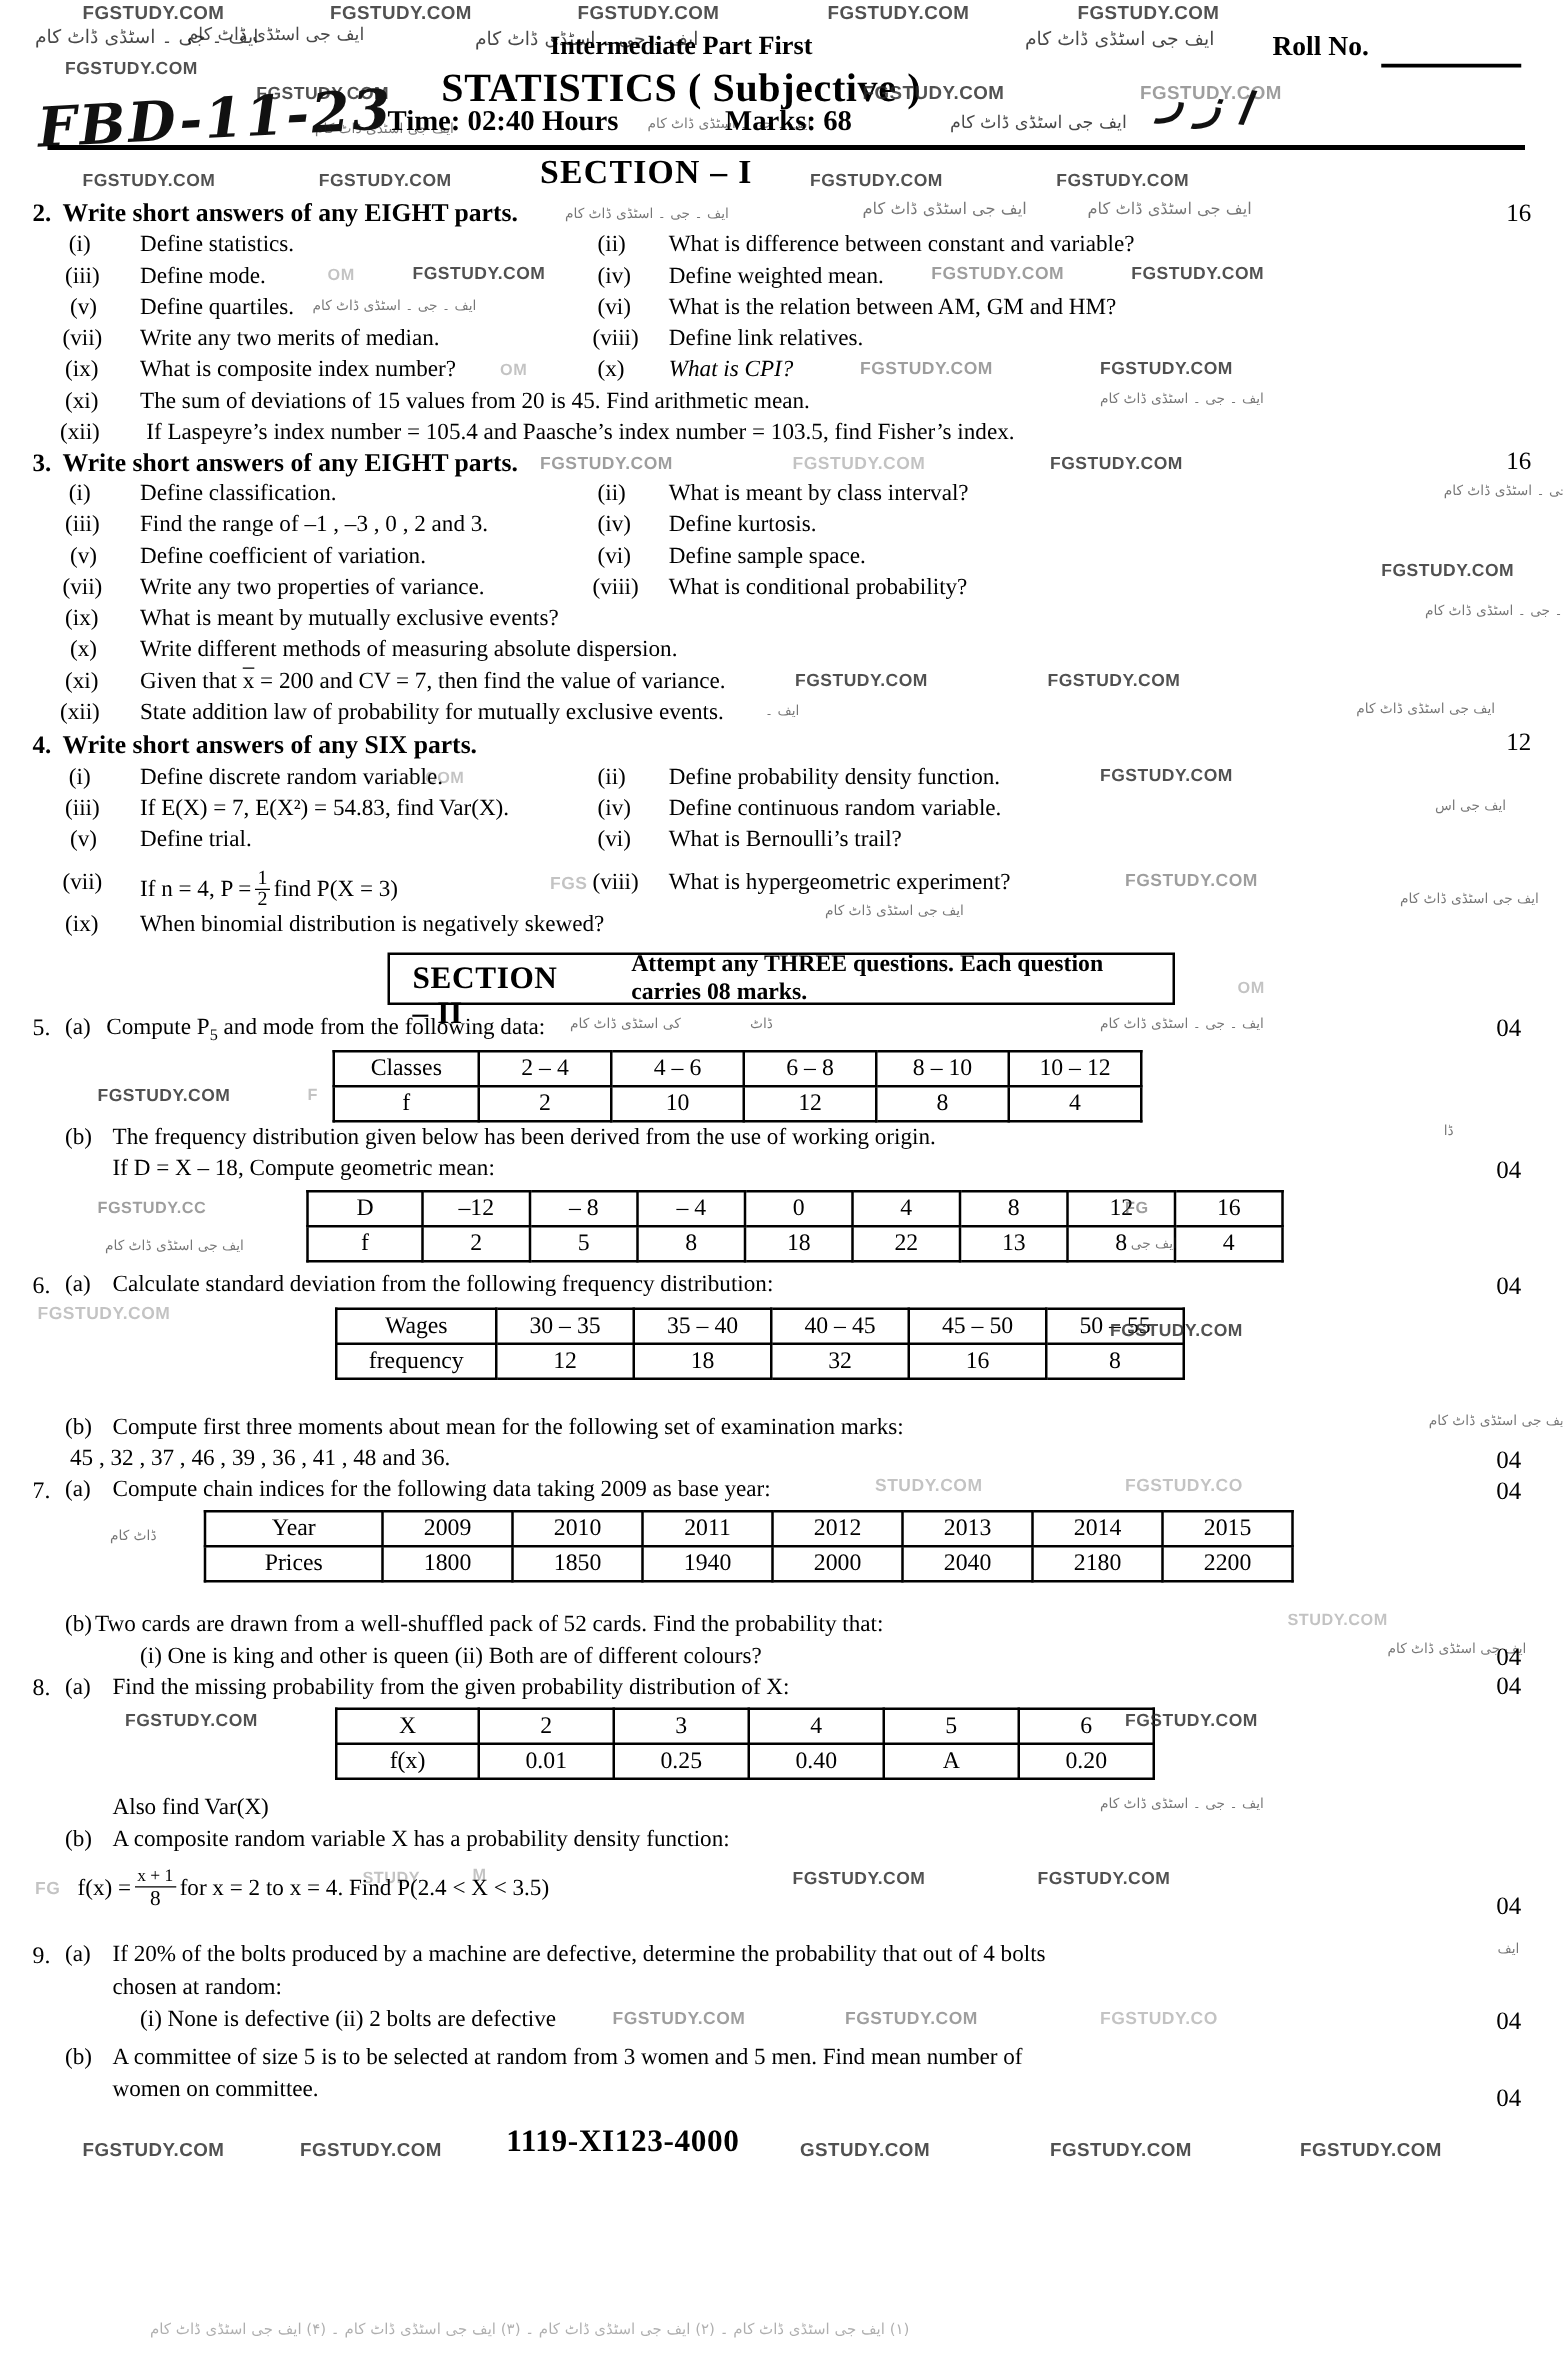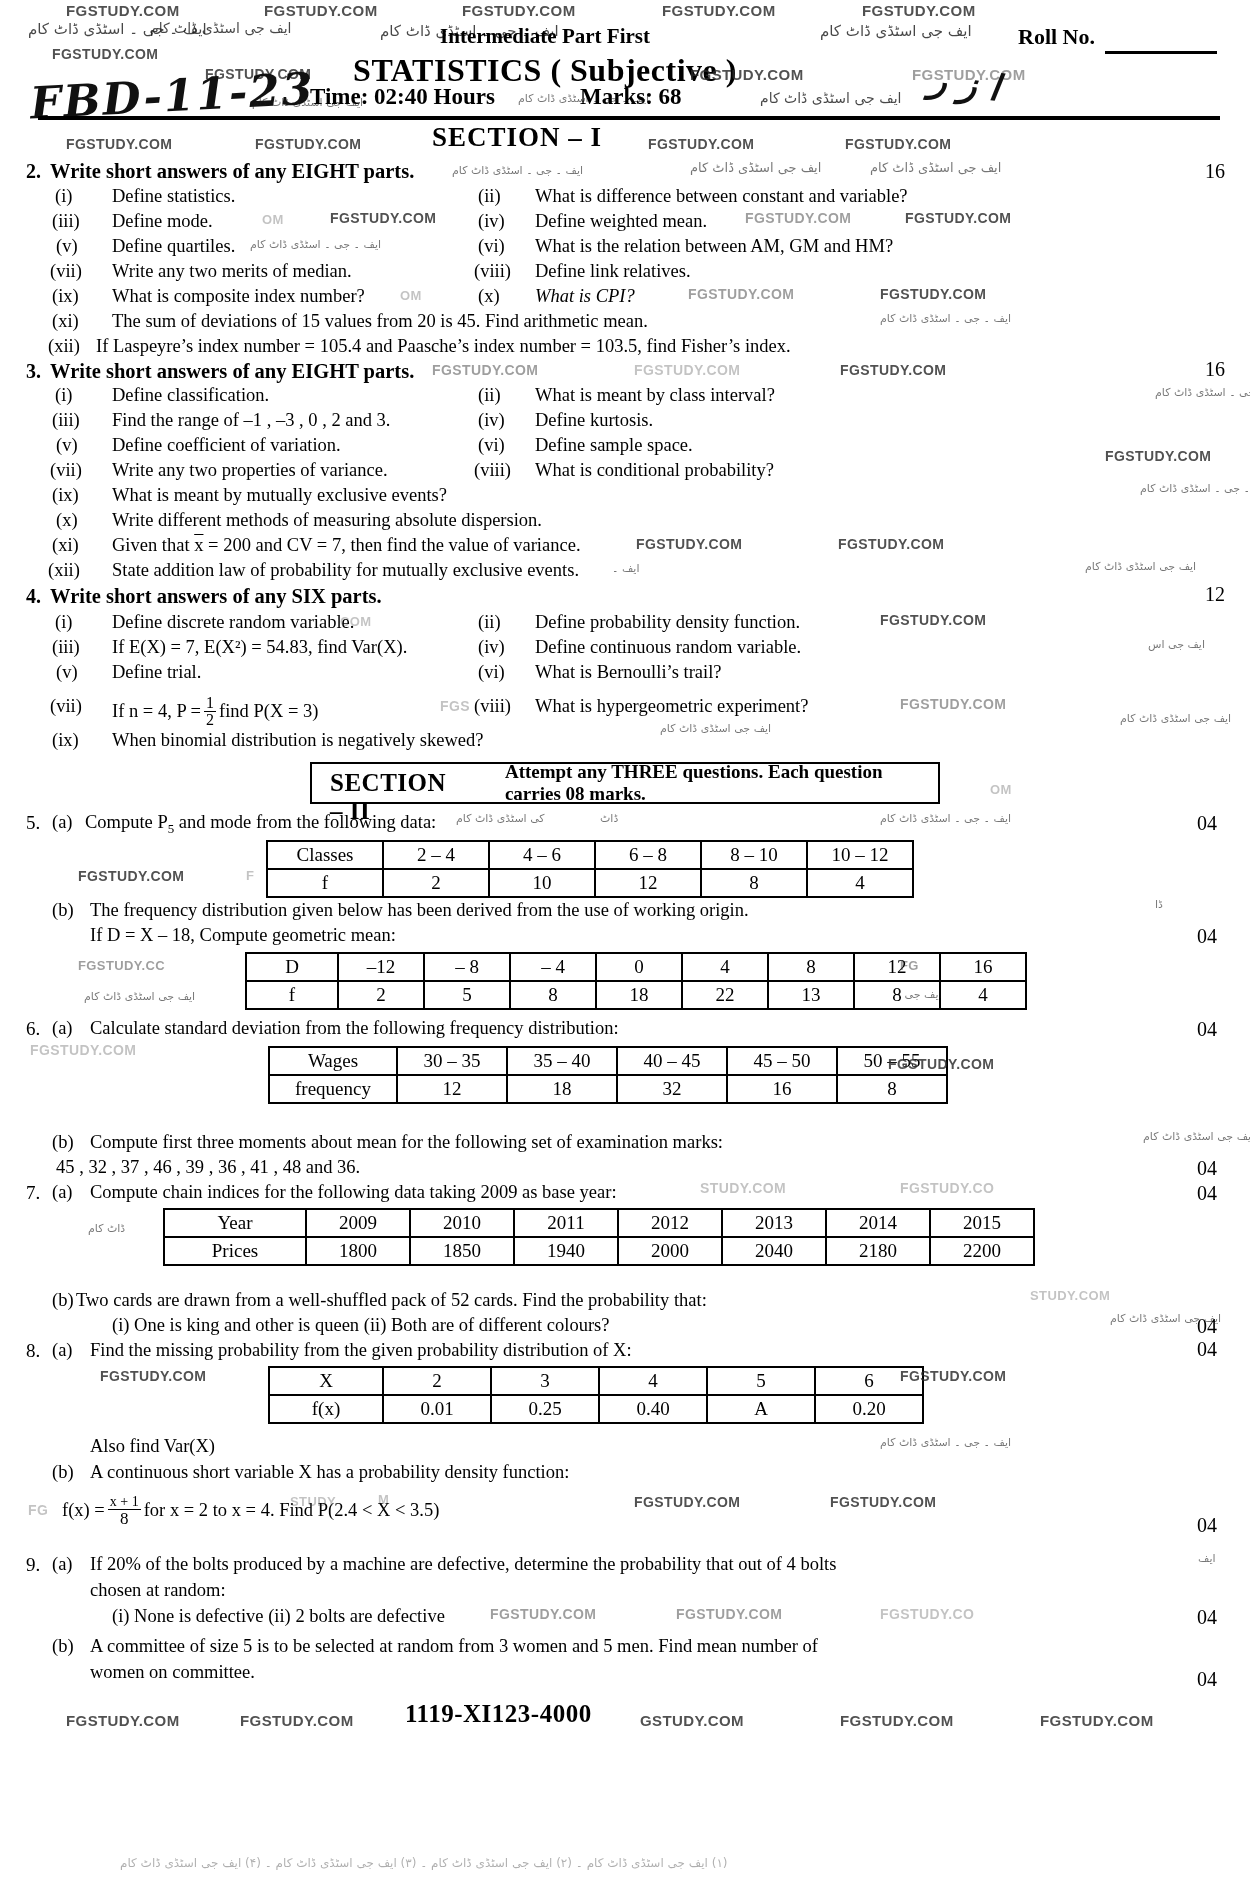--- a/index.html
+++ b/index.html
@@ -174,21 +174,21 @@
   <div class="rn" style="left:478px;top:286px;">(x)</div>
   <div class="ptxt" style="left:535px;top:286px;font-style:italic;">What is CPI?</div>
   <div class="wm faint" style="left:688px;top:286px;font-size:14px;">FGSTUDY.COM</div>
   <div class="wm" style="left:880px;top:286px;font-size:14px;">FGSTUDY.COM</div>
 
   <div class="rn" style="left:52px;top:311px;">(xi)</div>
   <div class="ptxt" style="left:112px;top:311px;">The sum of deviations of 15 values from 20 is 45.  Find arithmetic mean.</div>
   <div class="urdu sm" style="left:880px;top:312px;">ایف ۔ جی ۔ اسٹڈی ڈاٹ کام</div>
 
   <div class="rn" style="left:48px;top:336px;">(xii)</div>
-  <div class="ptxt" style="left:96px;top:336px;text-align:right;">If Laspeyre’s index number = 105.4 and Paasche’s index number = 103.5, find Fisher’s index.</div>
+  <div class="ptxt" style="left:117px;top:336px;text-align:right;">If Laspeyre’s index number = 105.4 and Paasche’s index number = 103.5, find Fisher’s index.</div>
 
   <div class="qnum" style="left:26px;top:360px;">3.</div>
   <div class="qhead" style="left:50px;top:360px;">Write short answers of any EIGHT parts.</div>
   <div class="wm faint" style="left:432px;top:362px;font-size:14px;">FGSTUDY.COM</div>
   <div class="wm vfaint" style="left:634px;top:362px;font-size:14px;">FGSTUDY.COM</div>
   <div class="wm" style="left:840px;top:362px;font-size:14px;">FGSTUDY.COM</div>
   <div class="marks" style="left:1205px;top:358px;">16</div>
 
   <div class="rn" style="left:55px;top:385px;">(i)</div>
   <div class="ptxt" style="left:112px;top:385px;">Define classification.</div>
@@ -444,21 +444,21 @@
     </tr>
   </tbody>
     </table>
   <div class="wm" style="left:100px;top:1368px;font-size:14px;">FGSTUDY.COM</div>
   <div class="wm" style="left:900px;top:1368px;font-size:14px;">FGSTUDY.COM</div>
 
   <div class="ptxt" style="left:90px;top:1436px;">Also find Var(X)</div>
   <div class="urdu sm" style="left:880px;top:1436px;">ایف ۔ جی ۔ اسٹڈی ڈاٹ کام</div>
 
   <div class="ptxt" style="left:52px;top:1462px;">(b)</div>
-  <div class="ptxt" style="left:90px;top:1462px;">A continuous short variable X has a probability density function:</div>
+  <div class="ptxt" style="left:90px;top:1462px;">A composite random variable X has a probability density function:</div>
 
   <div class="wm vfaint" style="left:28px;top:1502px;font-size:14px;">FG</div>
   <div class="ptxt" style="left:62px;top:1496px;">
     <span>f(x) =</span><span class="frac"><span class="n" style="font-size:14px;">x + 1</span><span class="d" style="font-size:17px;">8</span></span><span>for x = 2 to x = 4.    Find   P(2.4 &lt; X &lt; 3.5)</span>
   </div>
   <div class="wm vfaint" style="left:290px;top:1494px;font-size:13px;">STUDY</div>
   <div class="wm vfaint" style="left:378px;top:1492px;font-size:13px;">M</div>
   <div class="wm" style="left:634px;top:1494px;font-size:14px;">FGSTUDY.COM</div>
   <div class="wm" style="left:830px;top:1494px;font-size:14px;">FGSTUDY.COM</div>
   <div class="marks" style="left:1197px;top:1514px;">04</div>

